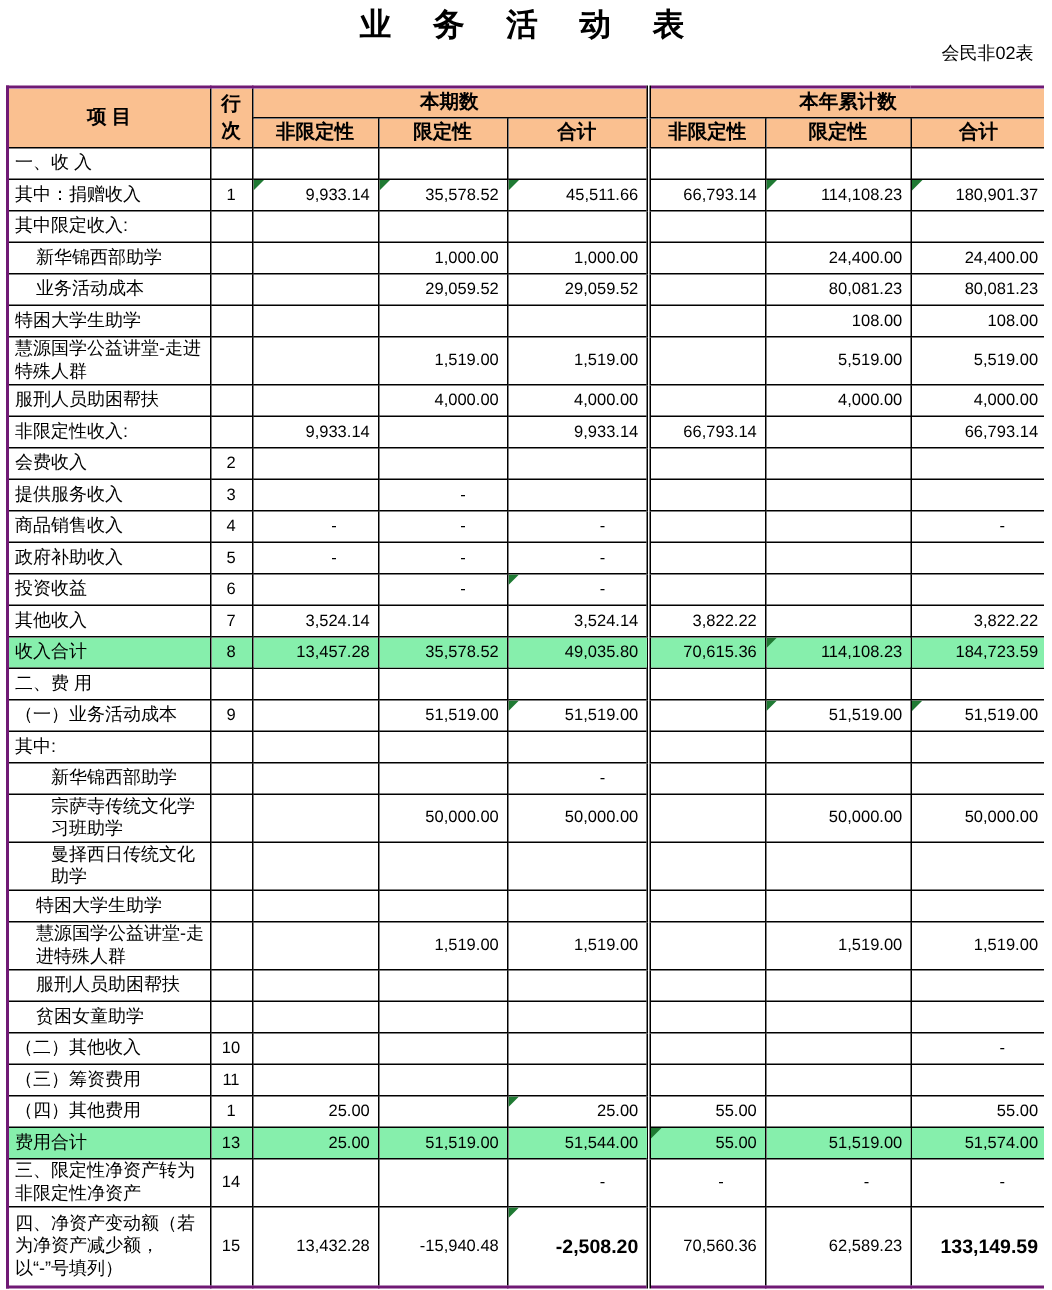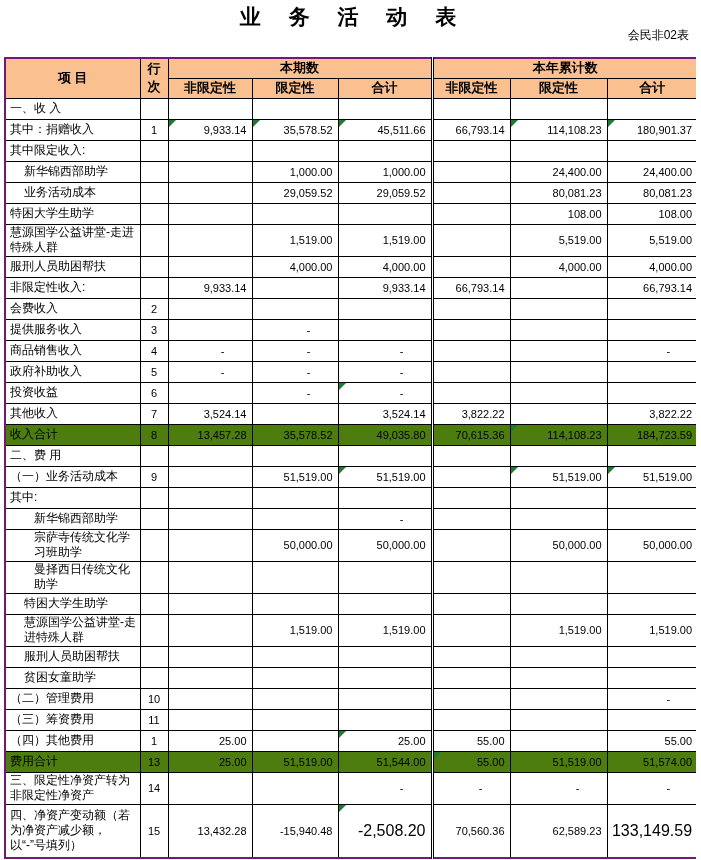--- a/index.html
+++ b/index.html
@@ -34,22 +34,22 @@
   .bat tbody tr { height:21px; }
   .bat tbody tr.h2 { height:32px; }
   .bat tbody tr.h3 { height:54px; }
 
   td.label { font-size:12px; padding:0 2px 0 4px; line-height:1.25; }
   td.label.ind1 { padding-left:18px; }
   td.label.ind2 { padding-left:28px; }
   td.rowno { text-align:center; font-size:11px; }
   td.num   { text-align:right; font-size:11px; padding:0 5px 0 1px; position:relative; }
   td.num.dash { padding-right:27px; }
-  td.num.b { font-weight:normal; font-size:16px; }
-  tr.total td { background:#4d7c0f; }
+  td.num.b { font-weight:bold; font-size:13px; }
+  tr.total td { background:#86efac; }
 
   .tri {
     position:absolute; top:0; left:0; width:0; height:0;
     border-top:7px solid #1F7A33; border-right:7px solid transparent;
   }
   
   .bat .sep { border-left:3px double #000;margin-left:13px; }
   .bat tbody td:nth-child(6) { border-left:3px double #000; }
 </style>
 </head>
@@ -341,21 +341,21 @@
           <td class="label ind1">贫困女童助学</td>
           <td class="rowno"></td>
           <td class="num"><span></span></td>
           <td class="num"><span></span></td>
           <td class="num"><span></span></td>
           <td class="num"><span></span></td>
           <td class="num"><span></span></td>
           <td class="num"><span></span></td>
         </tr>
         <tr>
-          <td class="label">（二）管理费用</td>
+          <td class="label">（二）其他收入</td>
           <td class="rowno">10</td>
           <td class="num"><span></span></td>
           <td class="num"><span></span></td>
           <td class="num"><span></span></td>
           <td class="num"><span></span></td>
           <td class="num"><span></span></td>
           <td class="num dash"><span>-</span></td>
         </tr>
         <tr>
           <td class="label">（三）筹资费用</td>

